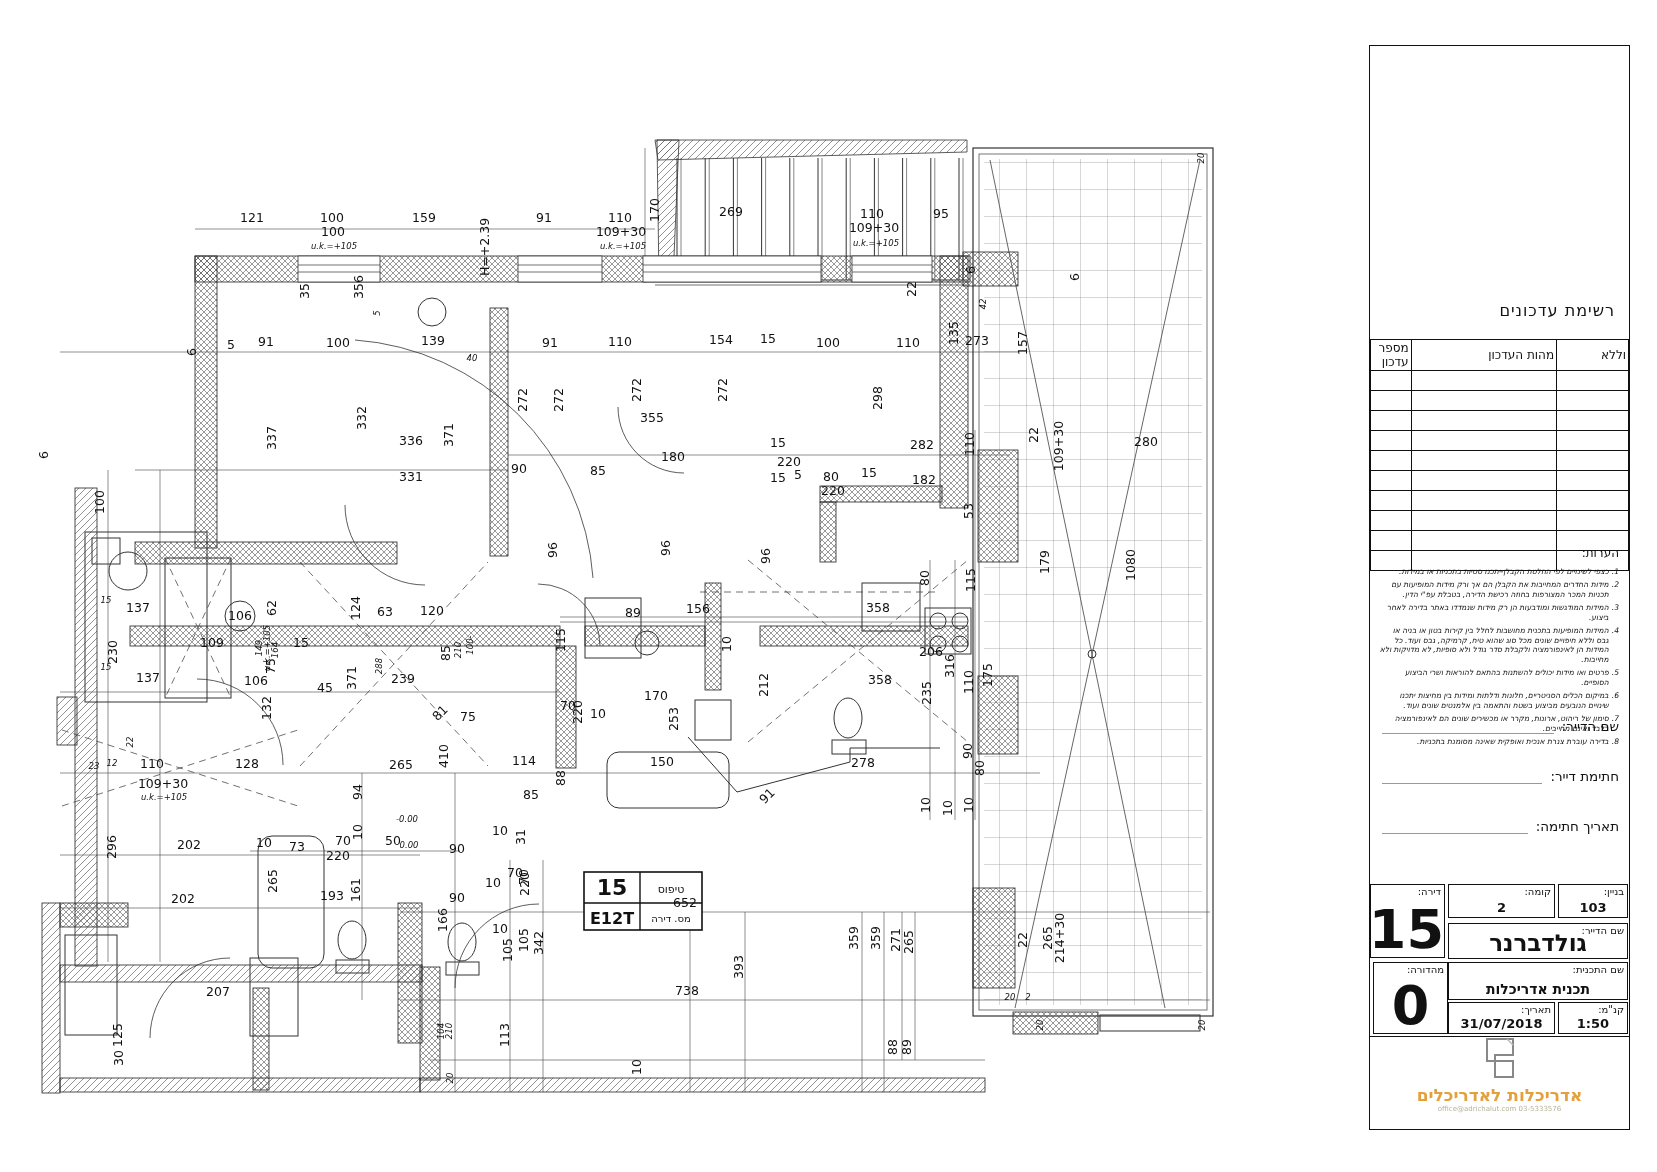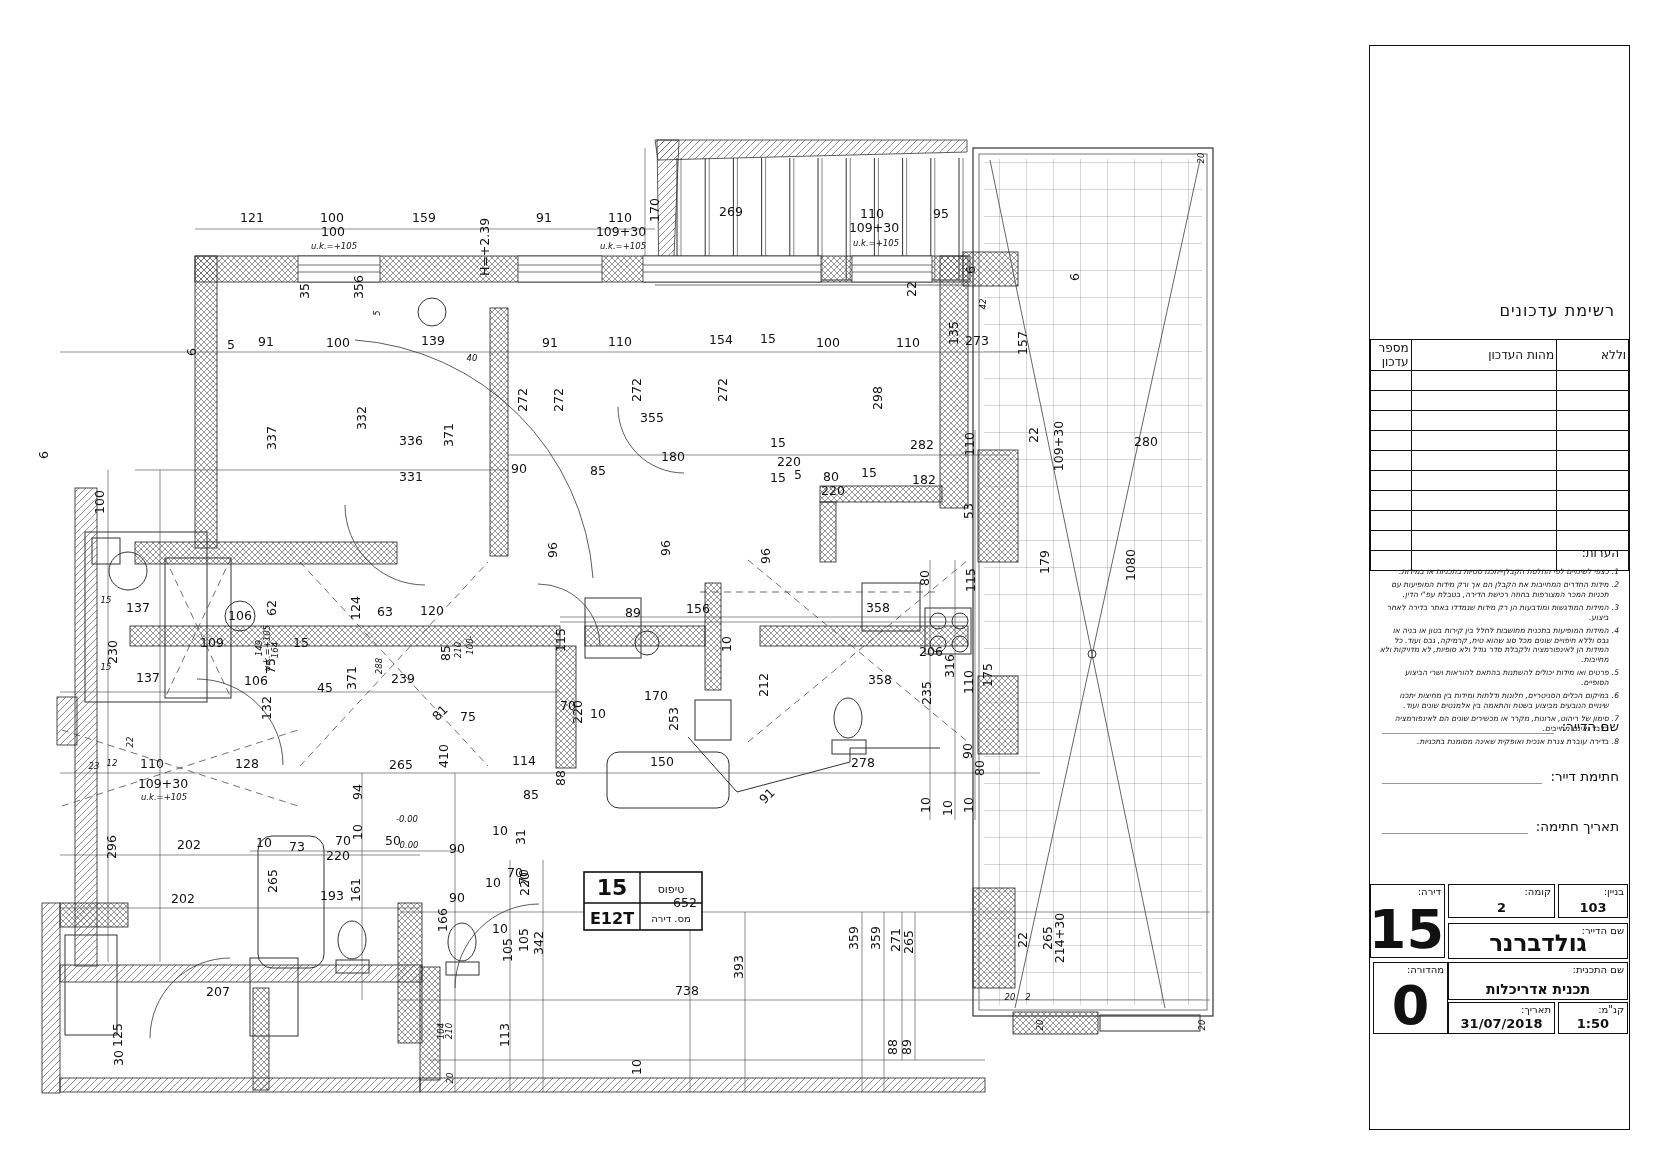--- a/index.html
+++ b/index.html
@@ -560,14 +560,22 @@
     </div>
     <div class="ibox" style="left:78px;top:956px;width:105px;height:30px;">
       <span class="lbl">תאריך:</span>
       <span class="val">31/07/2018</span>
     </div>
     <div class="ibox" style="left:188px;top:956px;width:68px;height:30px;">
       <span class="lbl">קנ"מ:</span>
       <span class="val">1:50</span>
     </div>
 
+    <div id="logo-box">
+      <svg width="46" height="42" viewBox="0 0 46 42">
+        <path d="M10,2 H36 V18 H18 V24 H10 Z M18,24 H36 V40 H18 Z" fill="none" stroke="#888" stroke-width="2"></path>
+        <path d="M30,2 L36,8" stroke="#bbb" stroke-width="1.5"></path>
+      </svg>
+      <div id="logo-name" style="color: rgb(226, 161, 59);">אדריכלות לאדריכלים</div>
+      <div id="logo-contact">office@adrichalut.com      03-5333576</div>
+    </div>
   </div>
 </div>
 
 </body></html>

